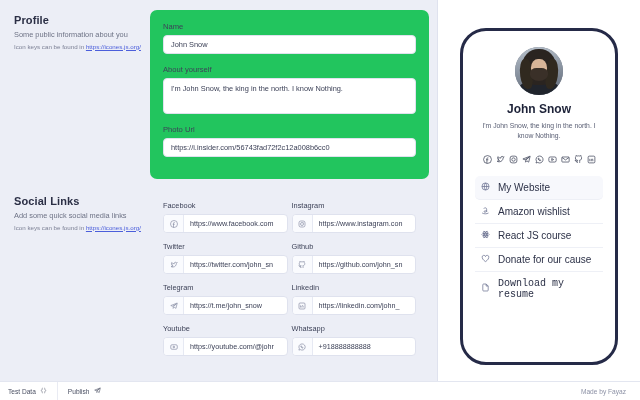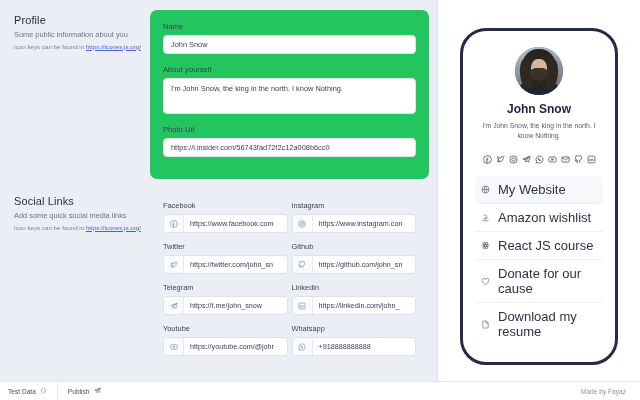--- a/index.html
+++ b/index.html
@@ -15,21 +15,21 @@
   .editor {
     width: 437px; height: 400px;
     background: #eceef6;
     padding: 10px 8px 0 8px;
     overflow: hidden;
     position: relative;
   }
   .section { display: flex; align-items: flex-start; margin-bottom: 12px; }
   .sec-head { width: 142px; padding: 4px 6px 0 6px; flex: 0 0 142px; }
   .sec-title {
-    font-size: 11px; font-weight: normal; color: #2b2f45;
+    font-size: 11px; font-weight: bold; color: #2b2f45;
     letter-spacing: .1px; margin-bottom: 4px;
   }
   .sec-sub { font-size: 7.4px; color: #6d7285; line-height: 1.45; margin-bottom: 2px; }
   .sec-note { font-size: 6.2px; color: #7c8095; line-height: 1.4; }
   .sec-note a { color: #4b5edb; text-decoration: underline; }
 
   .card {
     flex: 1; background: #22c55e; border-radius: 7px;
     padding: 12px 13px 14px 13px;
   }
@@ -100,24 +100,24 @@
   .p-name { font-size: 12px; font-weight: bold; color: #1d2238; margin-bottom: 5px; }
   .p-bio { font-size: 6.8px; color: #5b6075; text-align: center; line-height: 1.5; padding: 0 4px; margin-bottom: 9px; }
 
   .socialrow { display: flex; gap: 4px; justify-content: center; margin-bottom: 8px; flex-wrap: nowrap; }
   .socialrow svg { width: 9px; height: 9px; stroke: #3f4459; fill: none; stroke-width: 1.3; }
 
   .links { width: 100%; }
   .linkrow {
     display: flex; align-items: center; gap: 8px;
     padding: 6px 4px 6px 6px; border-bottom: 1px solid #eef0f6;
-    font-size: 13px; color: #2c3147;
+    font-size: 10px; color: #2c3147;
   }
   .linkrow:first-child { background: #f7f8fc; border-radius: 5px; }
-  .linkrow:last-child { border-bottom: none; }
+  .linkrow:last-child { border-bottom: none; font-family: Liberation Mono, monospace; }
   .linkrow svg { width: 9px; height: 9px; stroke: #6a7090; fill: none; stroke-width: 1.3; flex: 0 0 9px; }
 
   
   .bottombar {
     position: absolute; left: 0; bottom: 0; width: 640px; height: 19px;
     background: #ffffff; border-top: 1px solid #e3e6f0;
     display: flex; align-items: center; padding: 0 8px; z-index: 5;
   }
   .bb-item {
     display: flex; align-items: center; gap: 4px;

